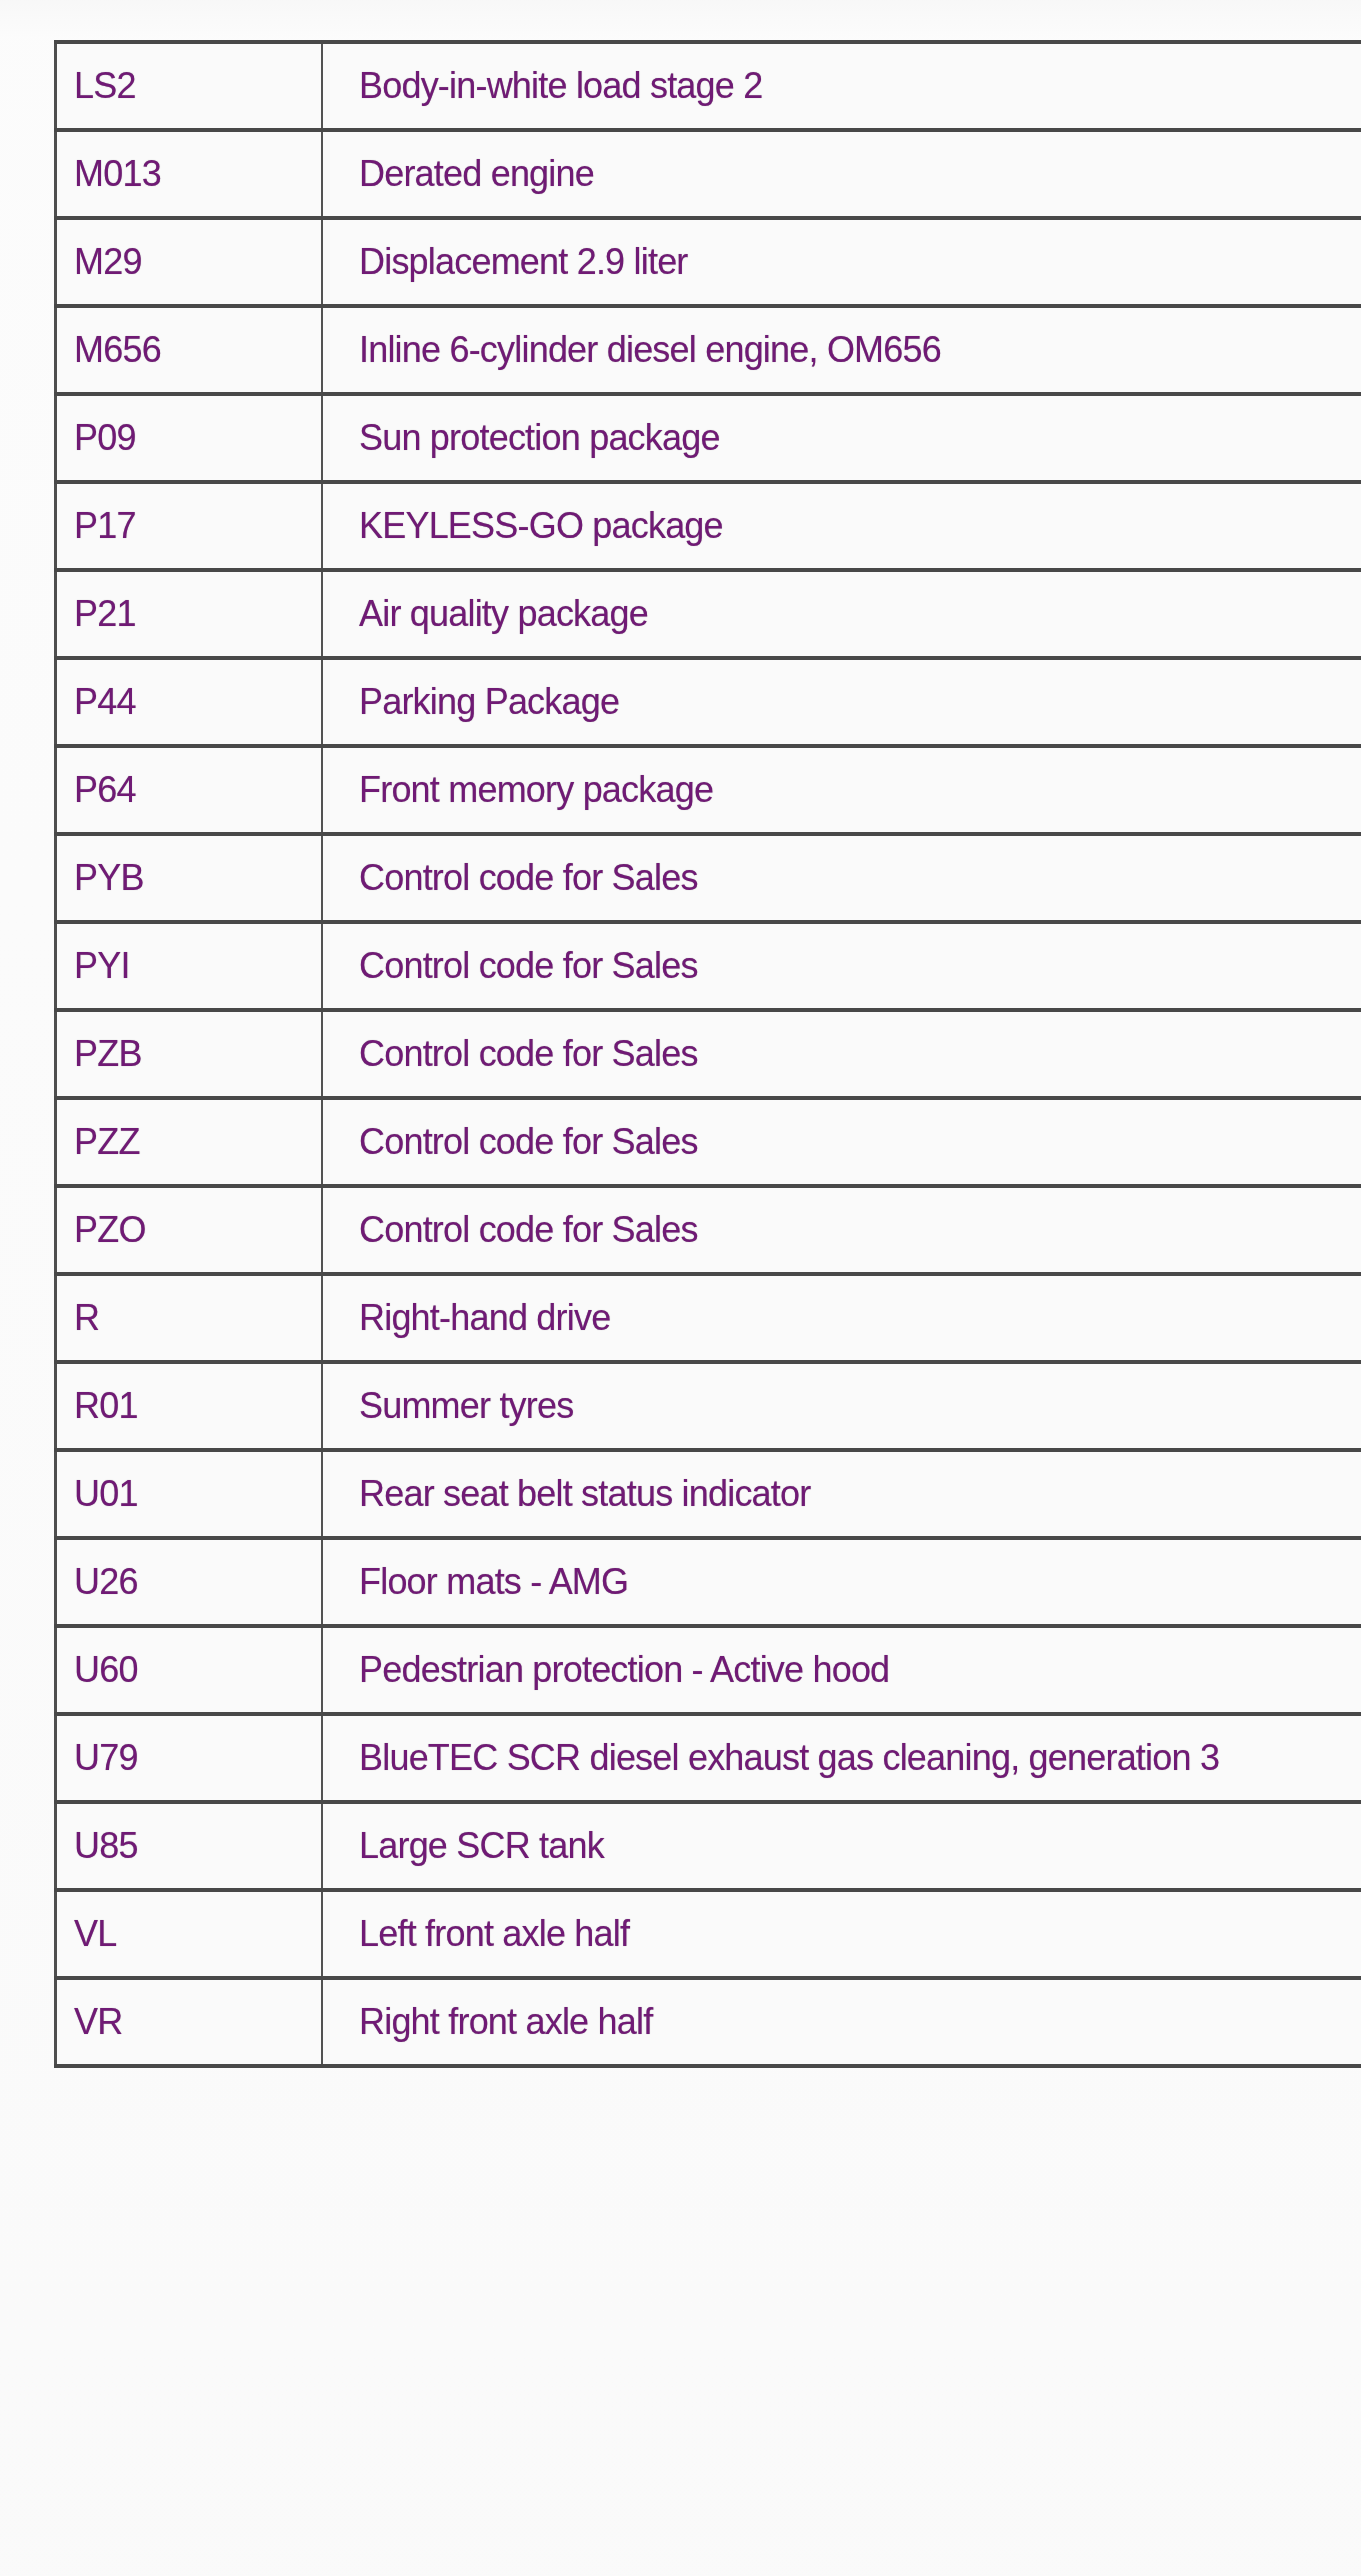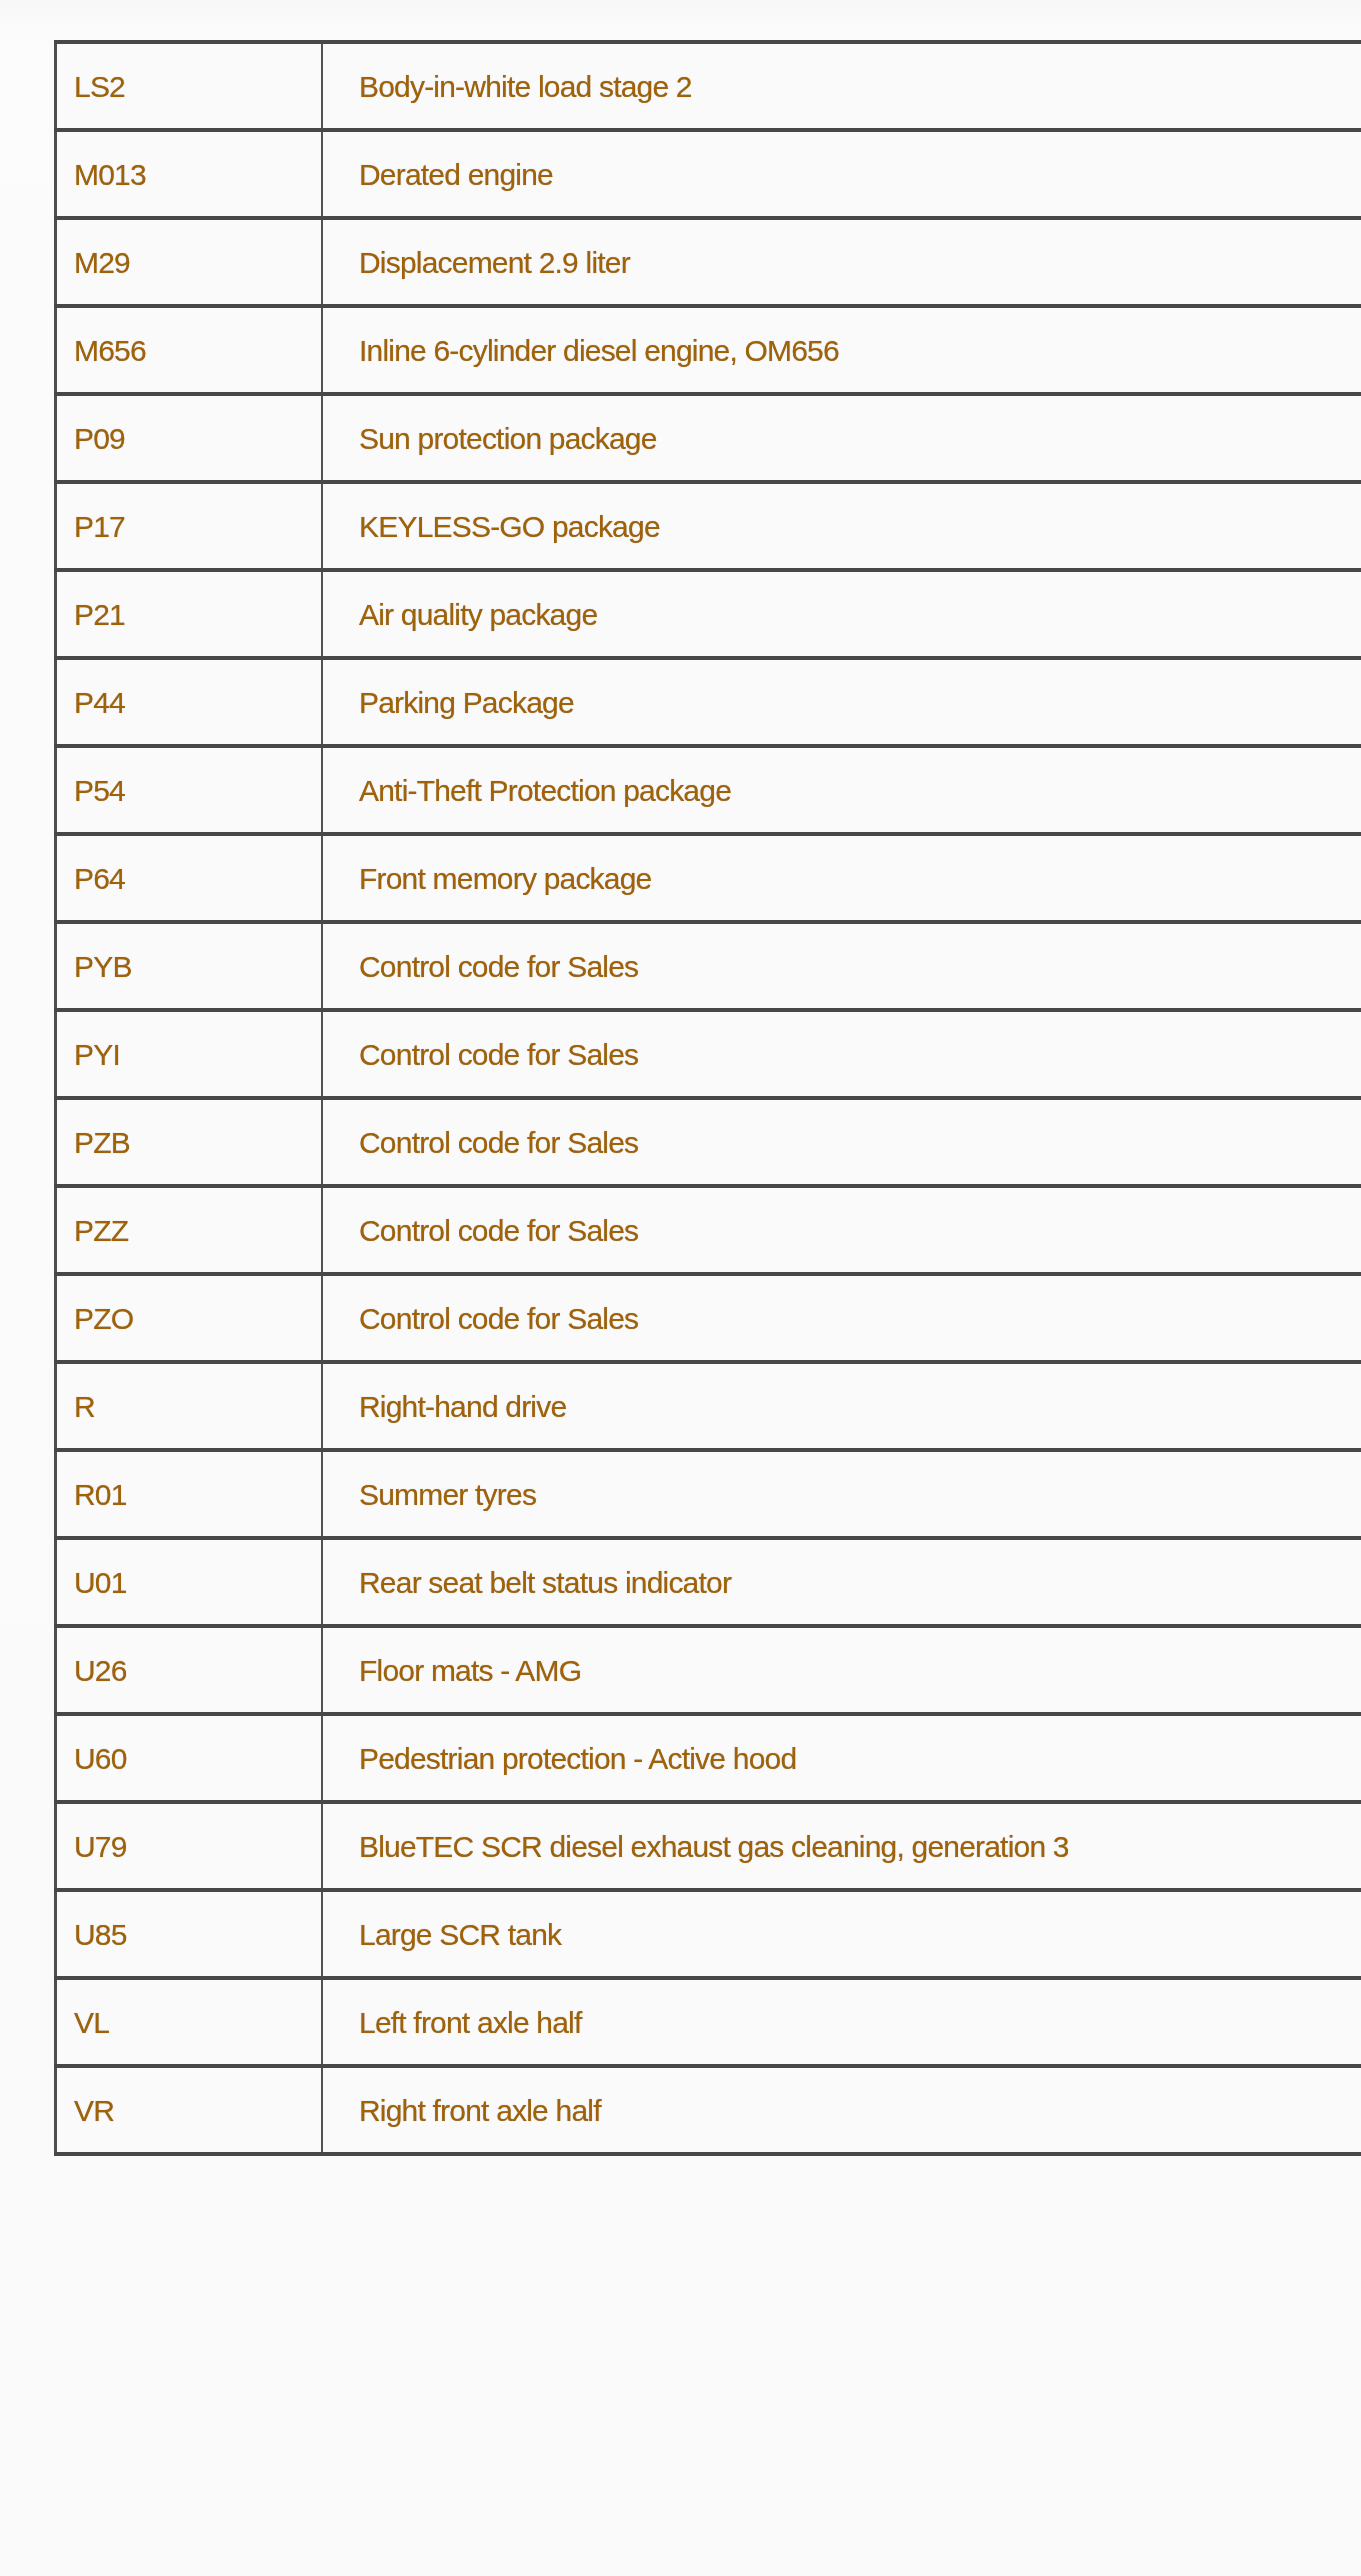--- a/index.html
+++ b/index.html
@@ -32,24 +32,24 @@
     border-top: 4.7px solid #484848;
     border-left: 3.8px solid #4e4e4e;
   }
   .codes-table tr {
     height: 88px;
   }
   .codes-table td {
     border-bottom: 4.7px solid #484848;
     background: #fafafa;
     vertical-align: middle;
-    font-size: 30px;
+    font-size: 36px;
     line-height: 1.1;
     letter-spacing: -0.8px;
-    color: #a16207;
+    color: #701a75;
     text-shadow: 0 0 0.9px rgba(44,44,44,0.45);
     padding: 0;
     white-space: nowrap;
     overflow: hidden;
   }
   td.code-cell {
     width: 247px;
     border-right: 2.8px solid #525252;
     padding-left: 17px;
   }
@@ -97,24 +97,20 @@
     <td class="code-cell">P21</td>
     <td class="desc-cell">Air quality package</td>
   </tr>
 
 
   <tr>
     <td class="code-cell">P44</td>
     <td class="desc-cell">Parking Package</td>
   </tr>
 
-  <tr>
-    <td class="code-cell">P54</td>
-    <td class="desc-cell">Anti-Theft Protection package</td>
-  </tr>
 
   <tr>
     <td class="code-cell">P64</td>
     <td class="desc-cell">Front memory package</td>
   </tr>
 
   <tr>
     <td class="code-cell">PYB</td>
     <td class="desc-cell">Control code for Sales</td>
   </tr>

